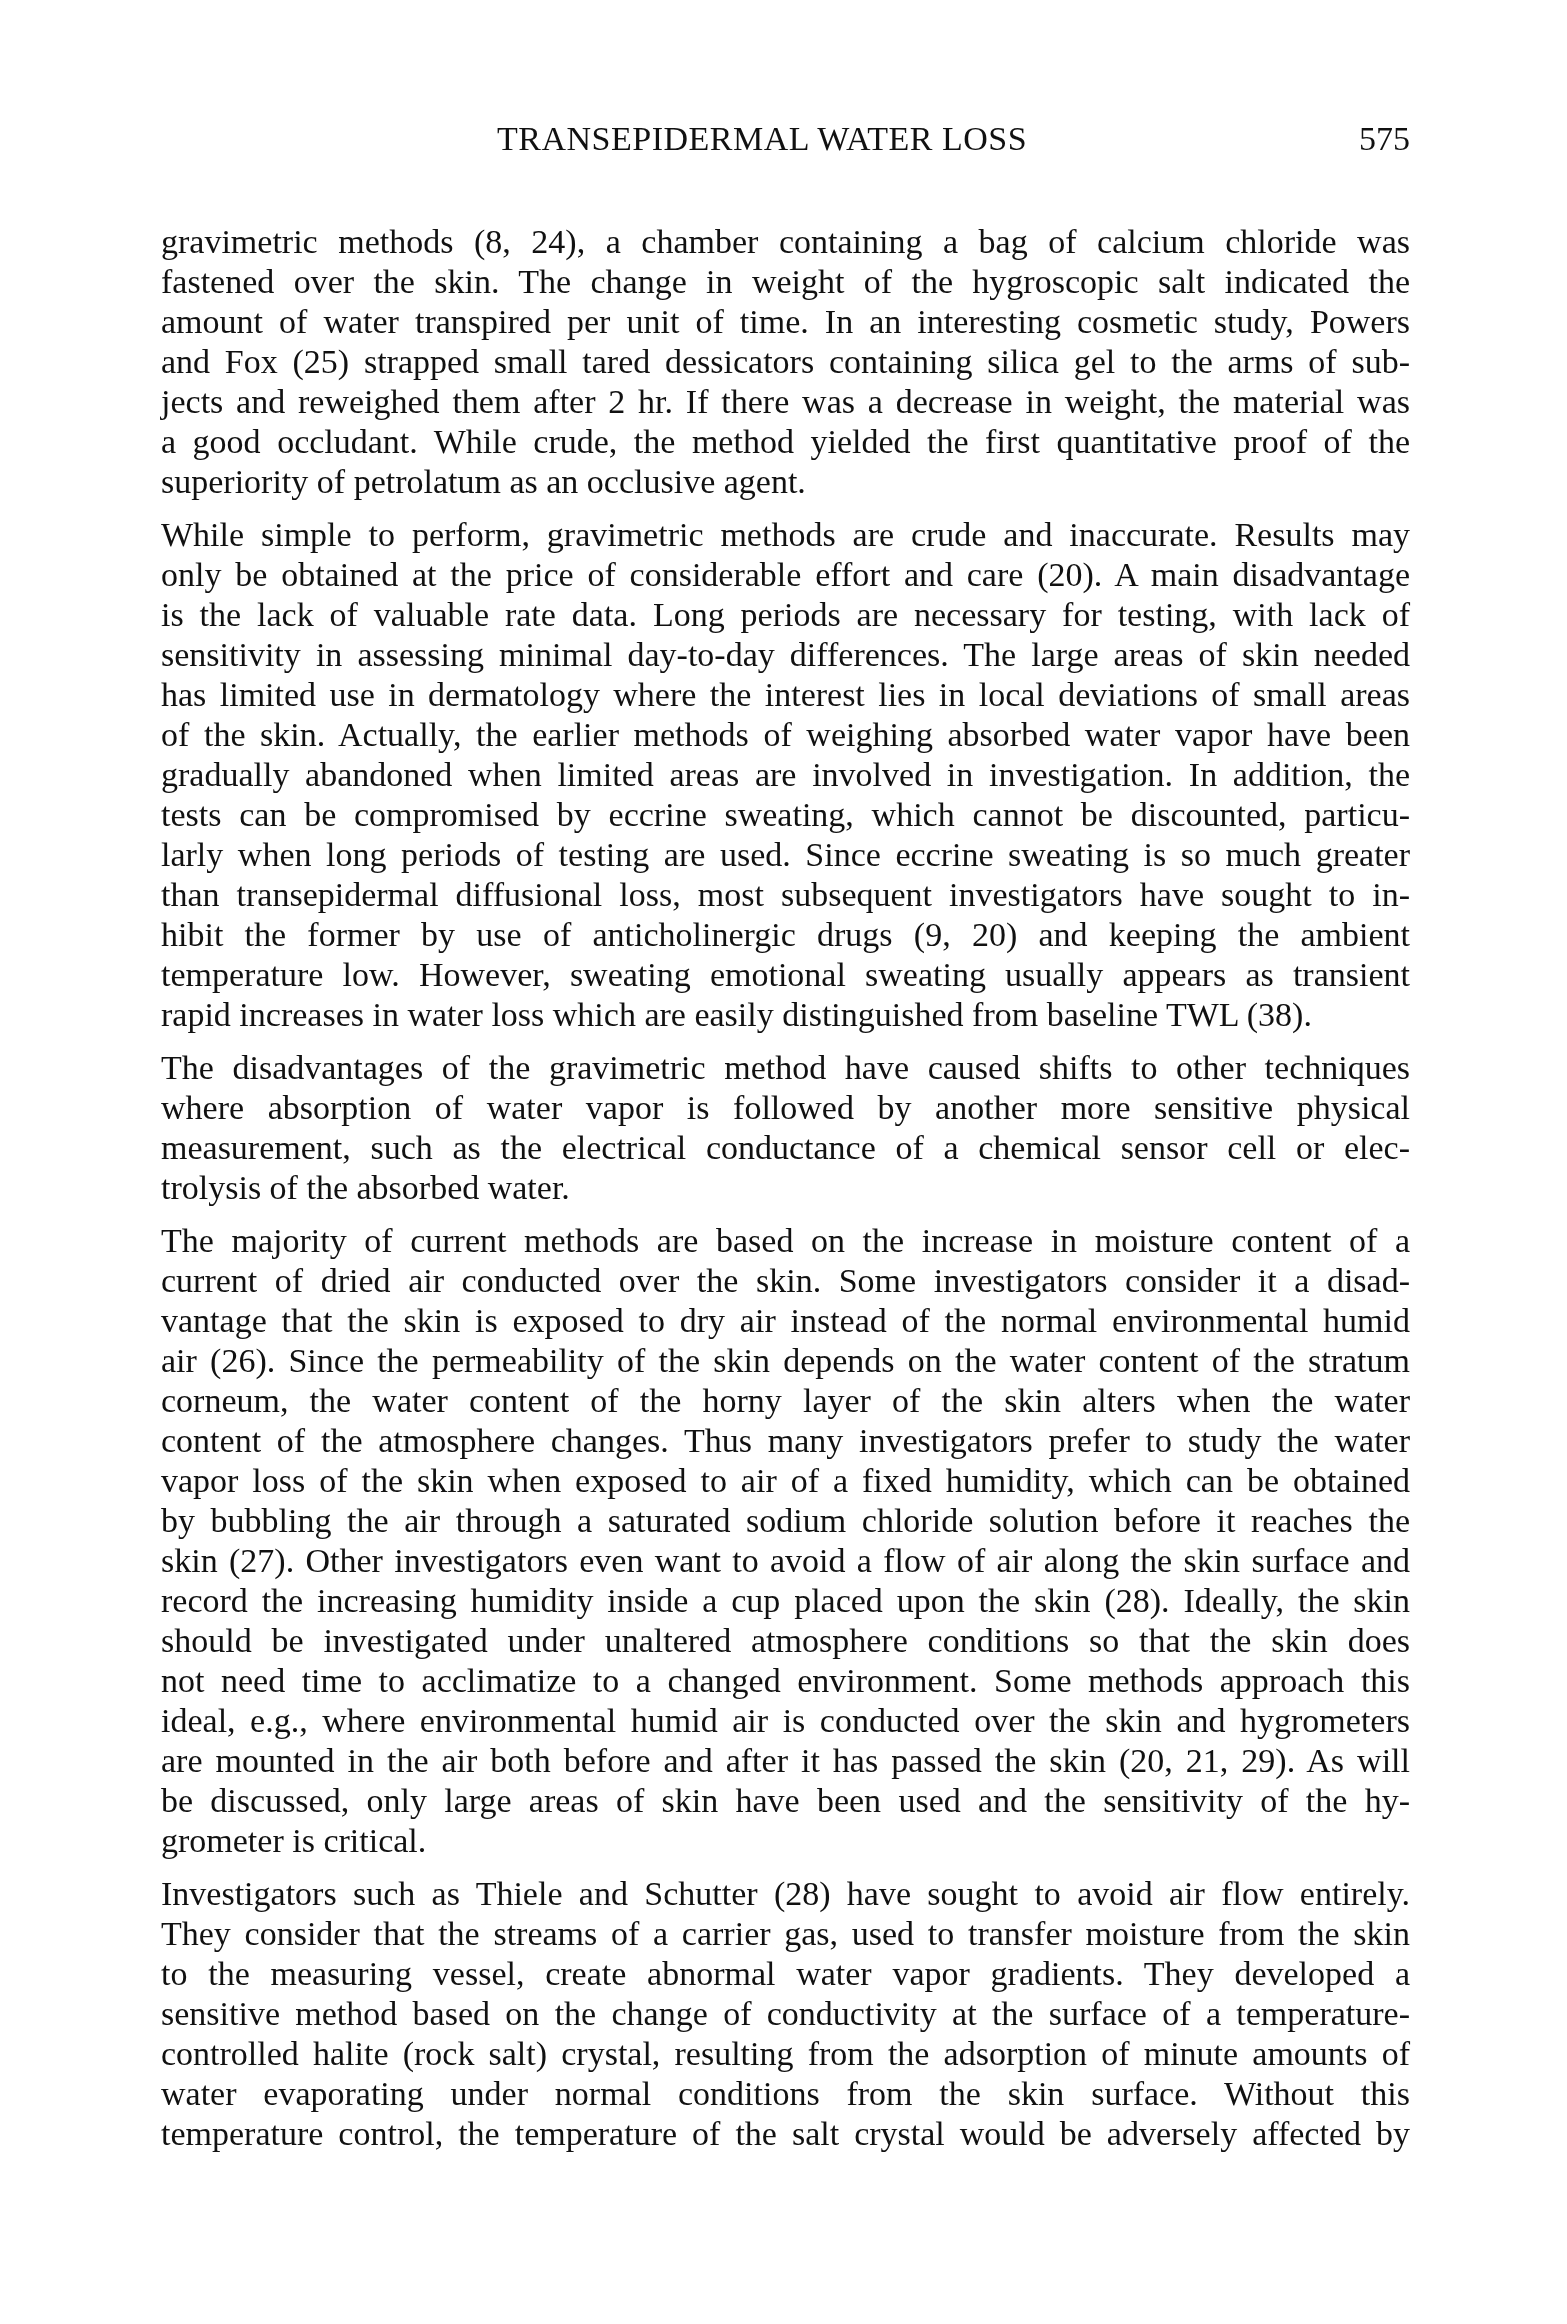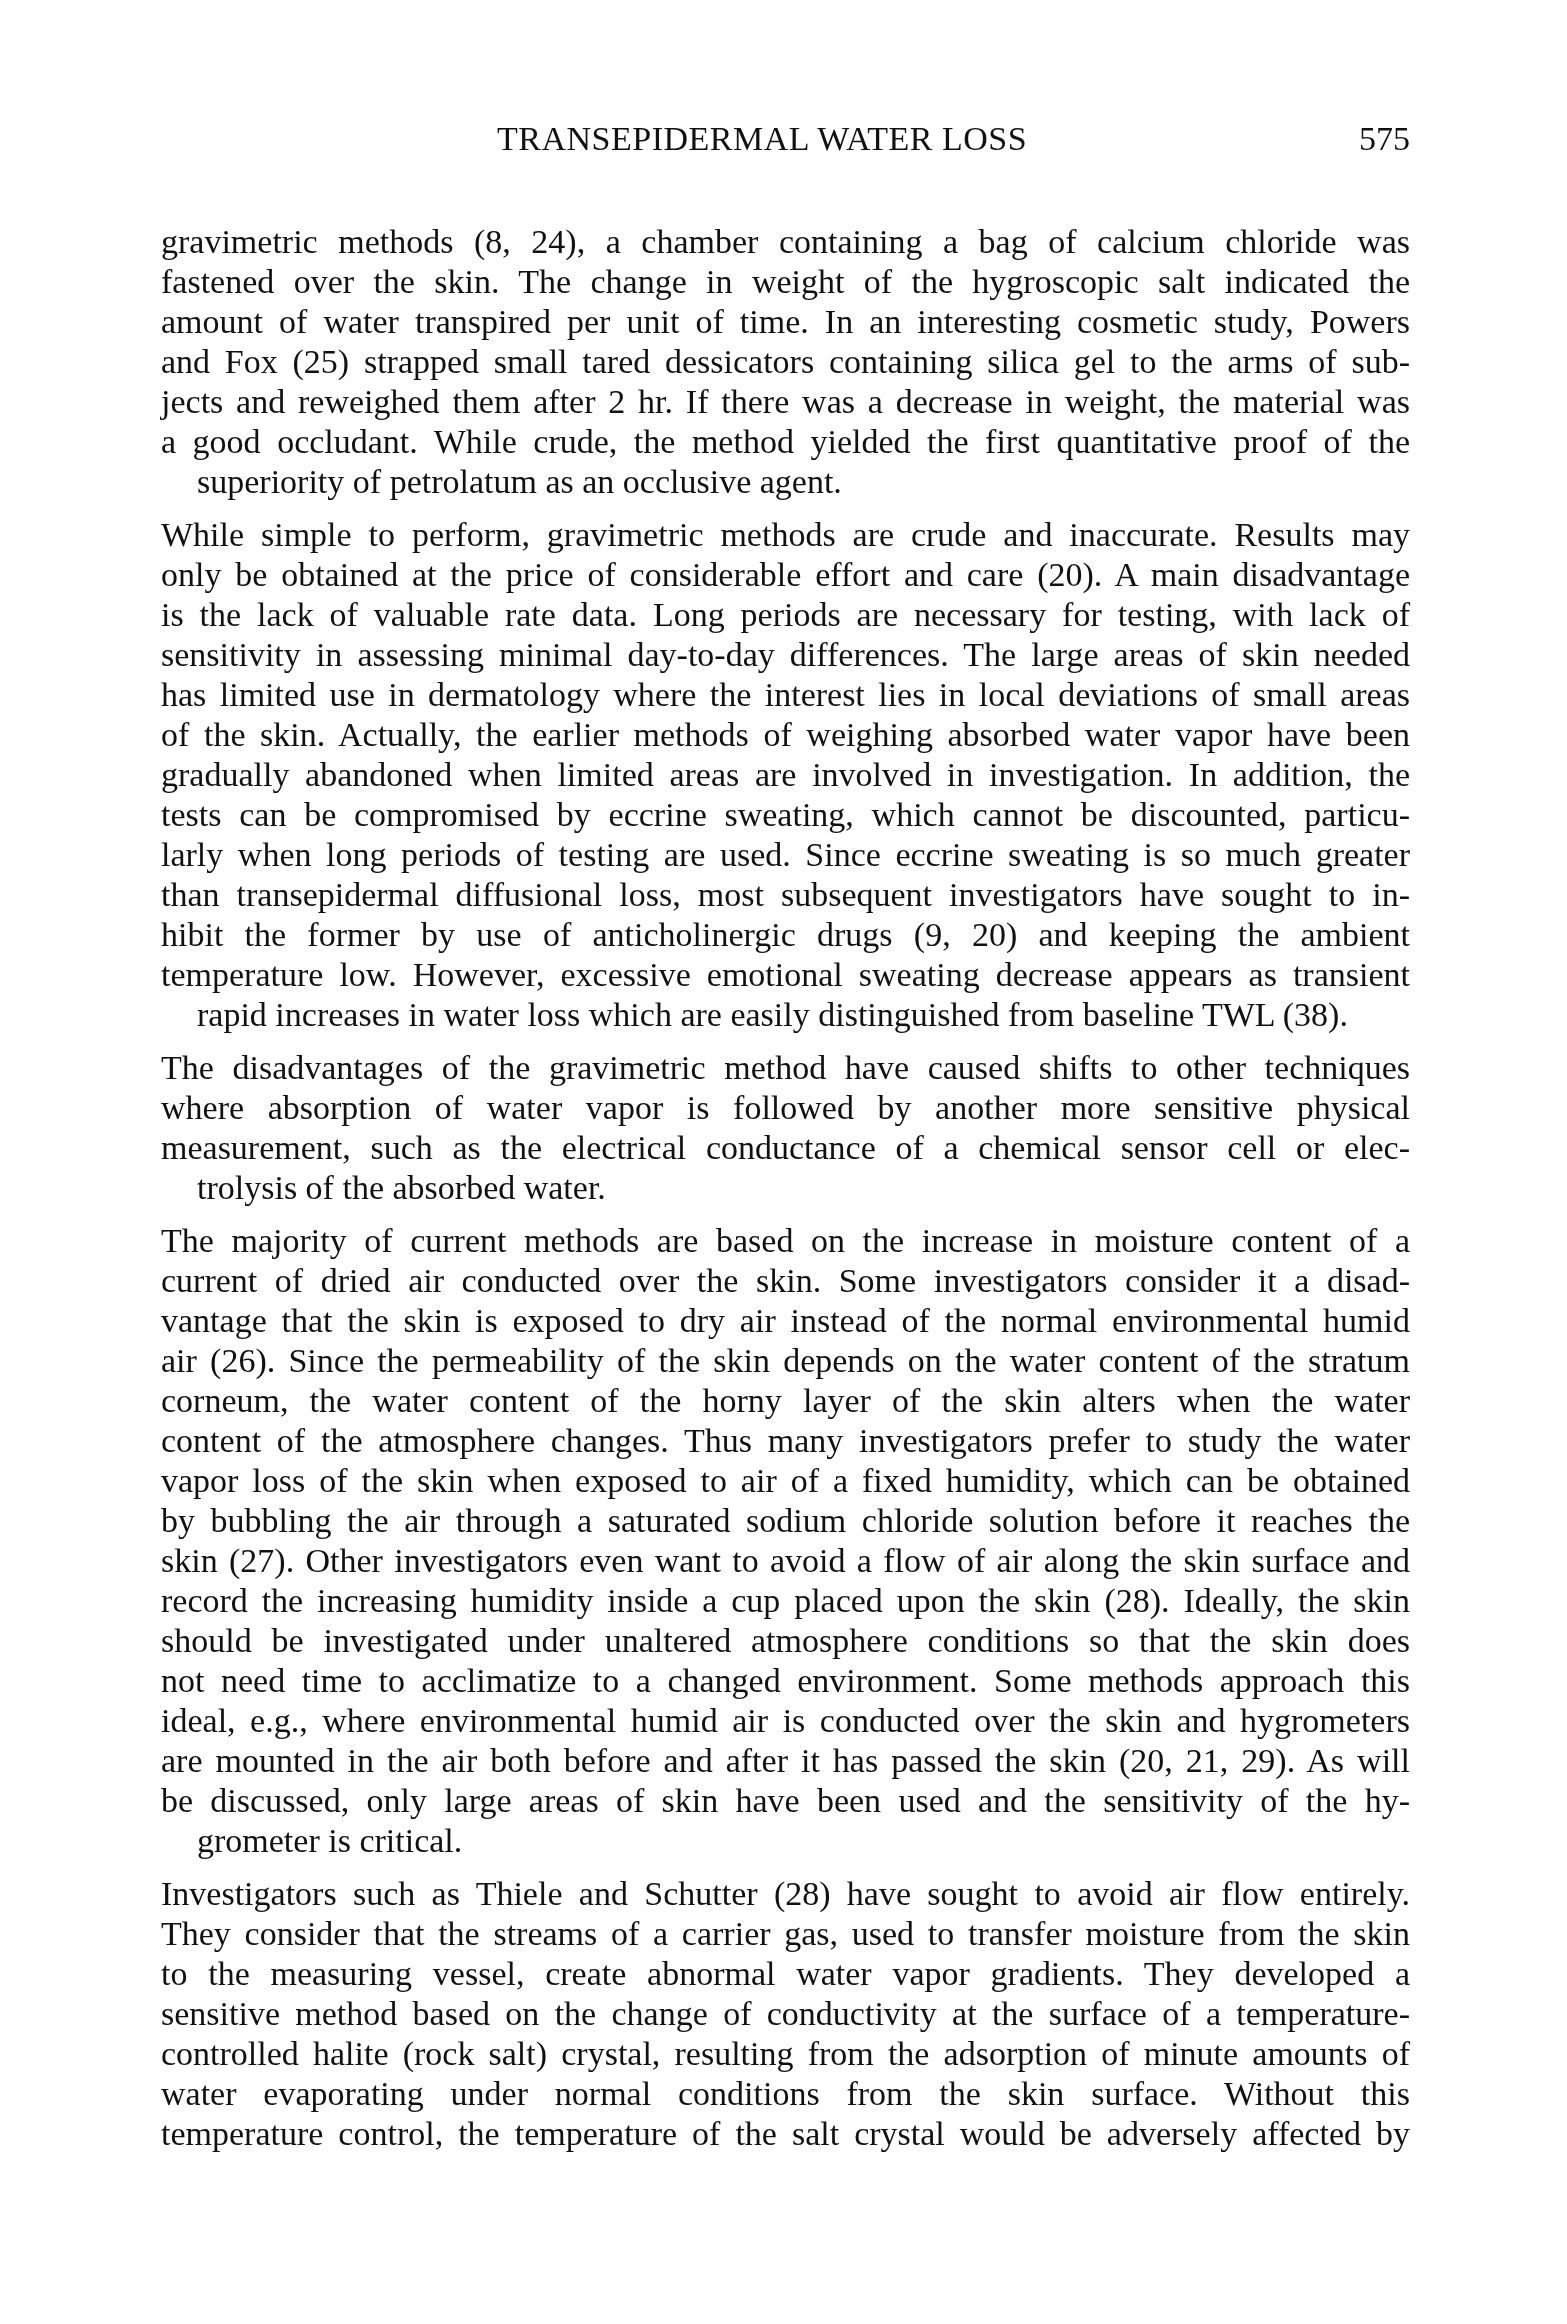--- a/index.html
+++ b/index.html
@@ -52,21 +52,20 @@
     display: block;
     height: 40px;
     white-space: nowrap;
     text-align: justify;
     text-align-last: justify;
     overflow: visible;
   }
   .line.last {
     text-align: left;
     text-align-last: left;
-    margin-left: 36px;
   }
 </style>
 </head>
 <body>
 
 <div class="running-head">
   <span class="running-title">TRANSEPIDERMAL WATER LOSS</span>
   <span class="page-number">575</span>
 </div>
 
@@ -86,21 +85,21 @@
     <span class="line">only be obtained at the price of considerable effort and care (20). A main disadvantage</span>
     <span class="line">is the lack of valuable rate data. Long periods are necessary for testing, with lack of</span>
     <span class="line">sensitivity in assessing minimal day-to-day differences. The large areas of skin needed</span>
     <span class="line">has limited use in dermatology where the interest lies in local deviations of small areas</span>
     <span class="line">of the skin. Actually, the earlier methods of weighing absorbed water vapor have been</span>
     <span class="line">gradually abandoned when limited areas are involved in investigation. In addition, the</span>
     <span class="line">tests can be compromised by eccrine sweating, which cannot be discounted, particu-</span>
     <span class="line">larly when long periods of testing are used. Since eccrine sweating is so much greater</span>
     <span class="line">than transepidermal diffusional loss, most subsequent investigators have sought to in-</span>
     <span class="line">hibit the former by use of anticholinergic drugs (9, 20) and keeping the ambient</span>
-    <span class="line">temperature low. However, excessive emotional sweating decrease appears as transient</span>
+    <span class="line">temperature low. However, sweating emotional sweating usually appears as transient</span>
     <span class="line last">rapid increases in water loss which are easily distinguished from baseline TWL (38).</span>
   </div>
 
   <div class="paragraph">
     <span class="line">The disadvantages of the gravimetric method have caused shifts to other techniques</span>
     <span class="line">where absorption of water vapor is followed by another more sensitive physical</span>
     <span class="line">measurement, such as the electrical conductance of a chemical sensor cell or elec-</span>
     <span class="line last">trolysis of the absorbed water.</span>
   </div>
 

